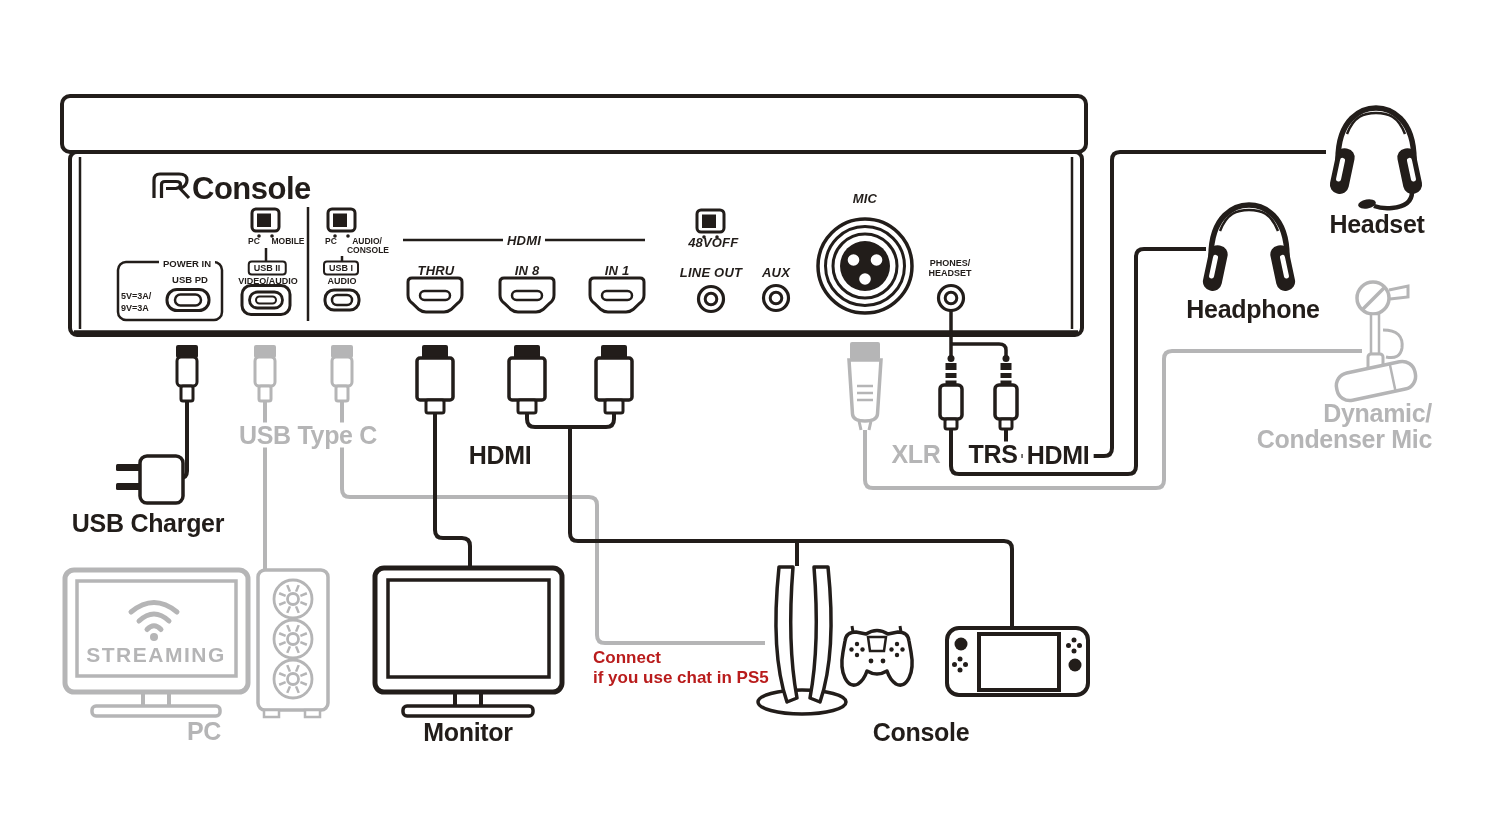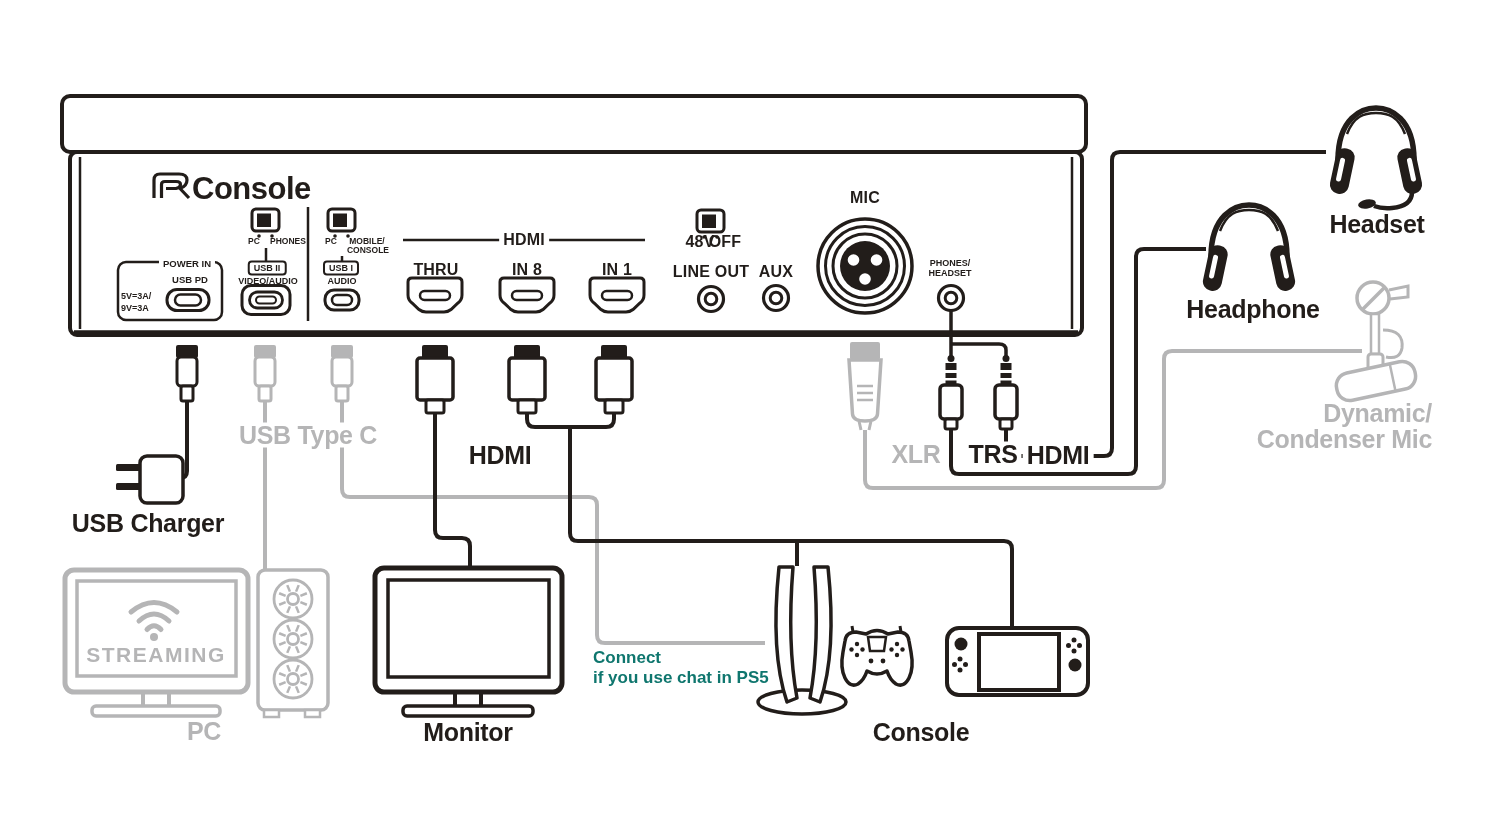--- a/index.html
+++ b/index.html
@@ -3,26 +3,26 @@
 <meta charset="utf-8">
 <style>
   html,body{margin:0;padding:0;background:#fff;}
   #stage{position:relative;width:1493px;height:840px;background:#fff;overflow:hidden;
          font-family:"Liberation Sans",sans-serif;}
   #art{position:absolute;left:0;top:0;z-index:1;}
   .lb{position:absolute;font-weight:bold;color:#221d1a;white-space:nowrap;
       transform:translate(-50%,-50%);z-index:2;line-height:1;}
   .big{font-size:25px;letter-spacing:-0.3px;}
   .gy{color:#b5b5b6;}
-  .ng{color:#0f766e;font-size:17px;}
+  .ng{color:#b91c1c;font-size:17px;}
   .mask{background:#fff;padding:0 4px;}
   .t8{font-size:8.5px;}
   .t9{font-size:9px;}
   .t95{font-size:9.5px;}
-  .t10{font-size:16px;letter-spacing:0.2px;}
+  .t10{font-size:13px;letter-spacing:0.2px;font-style:italic;}
   .left{transform:translate(0,-50%);}
   .right{transform:translate(-100%,-50%);}
   .boxed{border:2px solid #221d1a;border-radius:4px;padding:1px 4px;background:#fff;font-size:9px;}
   .logo{font-size:31px;letter-spacing:-0.5px;transform:translate(0,-50%);}
   .stream{font-size:21px;letter-spacing:1.5px;}
   
   .k{color:#221d1a;} .g{color:#b5b5b6;}
   .o2{fill:#fff;stroke:currentColor;stroke-width:2;}
   .o25{fill:#fff;stroke:currentColor;stroke-width:2.5;}
   .o28{fill:#fff;stroke:currentColor;stroke-width:2.8;}
@@ -308,26 +308,26 @@
   </g>
 </svg>
 
   <div class="lb logo" style="left:192px;top:188px">Console</div>
   <div class="lb t95 mask" style="left:187px;top:264px">POWER IN</div>
   <div class="lb t95" style="left:190px;top:280px">USB PD</div>
   <div class="lb t9 left" style="left:121px;top:296px">5V=3A/</div>
   <div class="lb t9 left" style="left:121px;top:308px">9V=3A</div>
 
   <div class="lb t8" style="left:254px;top:241px">PC</div>
-  <div class="lb t8" style="left:288px;top:241px">PHONES</div>
+  <div class="lb t8" style="left:288px;top:241px">MOBILE</div>
   <div class="lb boxed" style="left:267px;top:268px">USB II</div>
   <div class="lb t9" style="left:268px;top:281px">VIDEO/AUDIO</div>
 
   <div class="lb t8" style="left:331px;top:241px">PC</div>
-  <div class="lb t8" style="left:367px;top:241px">MOBILE/</div>
+  <div class="lb t8" style="left:367px;top:241px">AUDIO/</div>
   <div class="lb t8" style="left:368px;top:250px">CONSOLE</div>
   <div class="lb boxed" style="left:341px;top:268px">USB I</div>
   <div class="lb t9" style="left:342px;top:281px">AUDIO</div>
 
   <div class="lb t10 mask" style="left:524px;top:240px">HDMI</div>
   <div class="lb t10" style="left:436px;top:270px">THRU</div>
   <div class="lb t10" style="left:527px;top:270px">IN 8</div>
   <div class="lb t10" style="left:617px;top:270px">IN 1</div>
 
   <div class="lb t10" style="left:700px;top:242px">48V</div>

